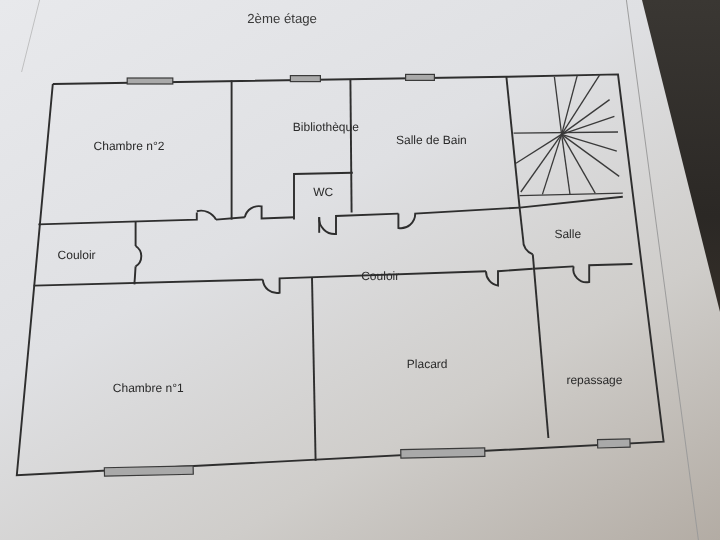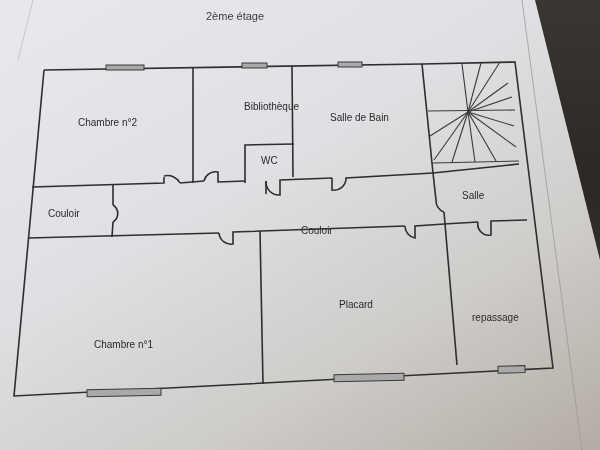--- a/index.html
+++ b/index.html
@@ -110,15 +110,15 @@
   </g>
 </svg>
 
 <span class="label" style="left:78px; top:117px;">Chambre n°2</span>
 <span class="label" style="left:228px; top:101px;margin-left:16px;">Bibliothèque</span>
 <span class="label" style="left:261px; top:155px;">WC</span>
 <span class="label" style="left:330px; top:112px;">Salle de Bain</span>
 <span class="label" style="left:48px; top:208px;">Couloir</span>
 <span class="label" style="left:301px; top:200px;margin-top:25px;">Couloir</span>
 <span class="label" style="left:462px; top:190px;">Salle</span>
-<span class="label" style="left:94px; top:319px;margin-top:20px;">Chambre n°1</span>
+<span class="label" style="left:94px; top:319px;">Chambre n°1</span>
 <span class="label" style="left:339px; top:299px;">Placard</span>
 <span class="label" style="left:472px; top:312px;">repassage</span>
 
 </body></html>

